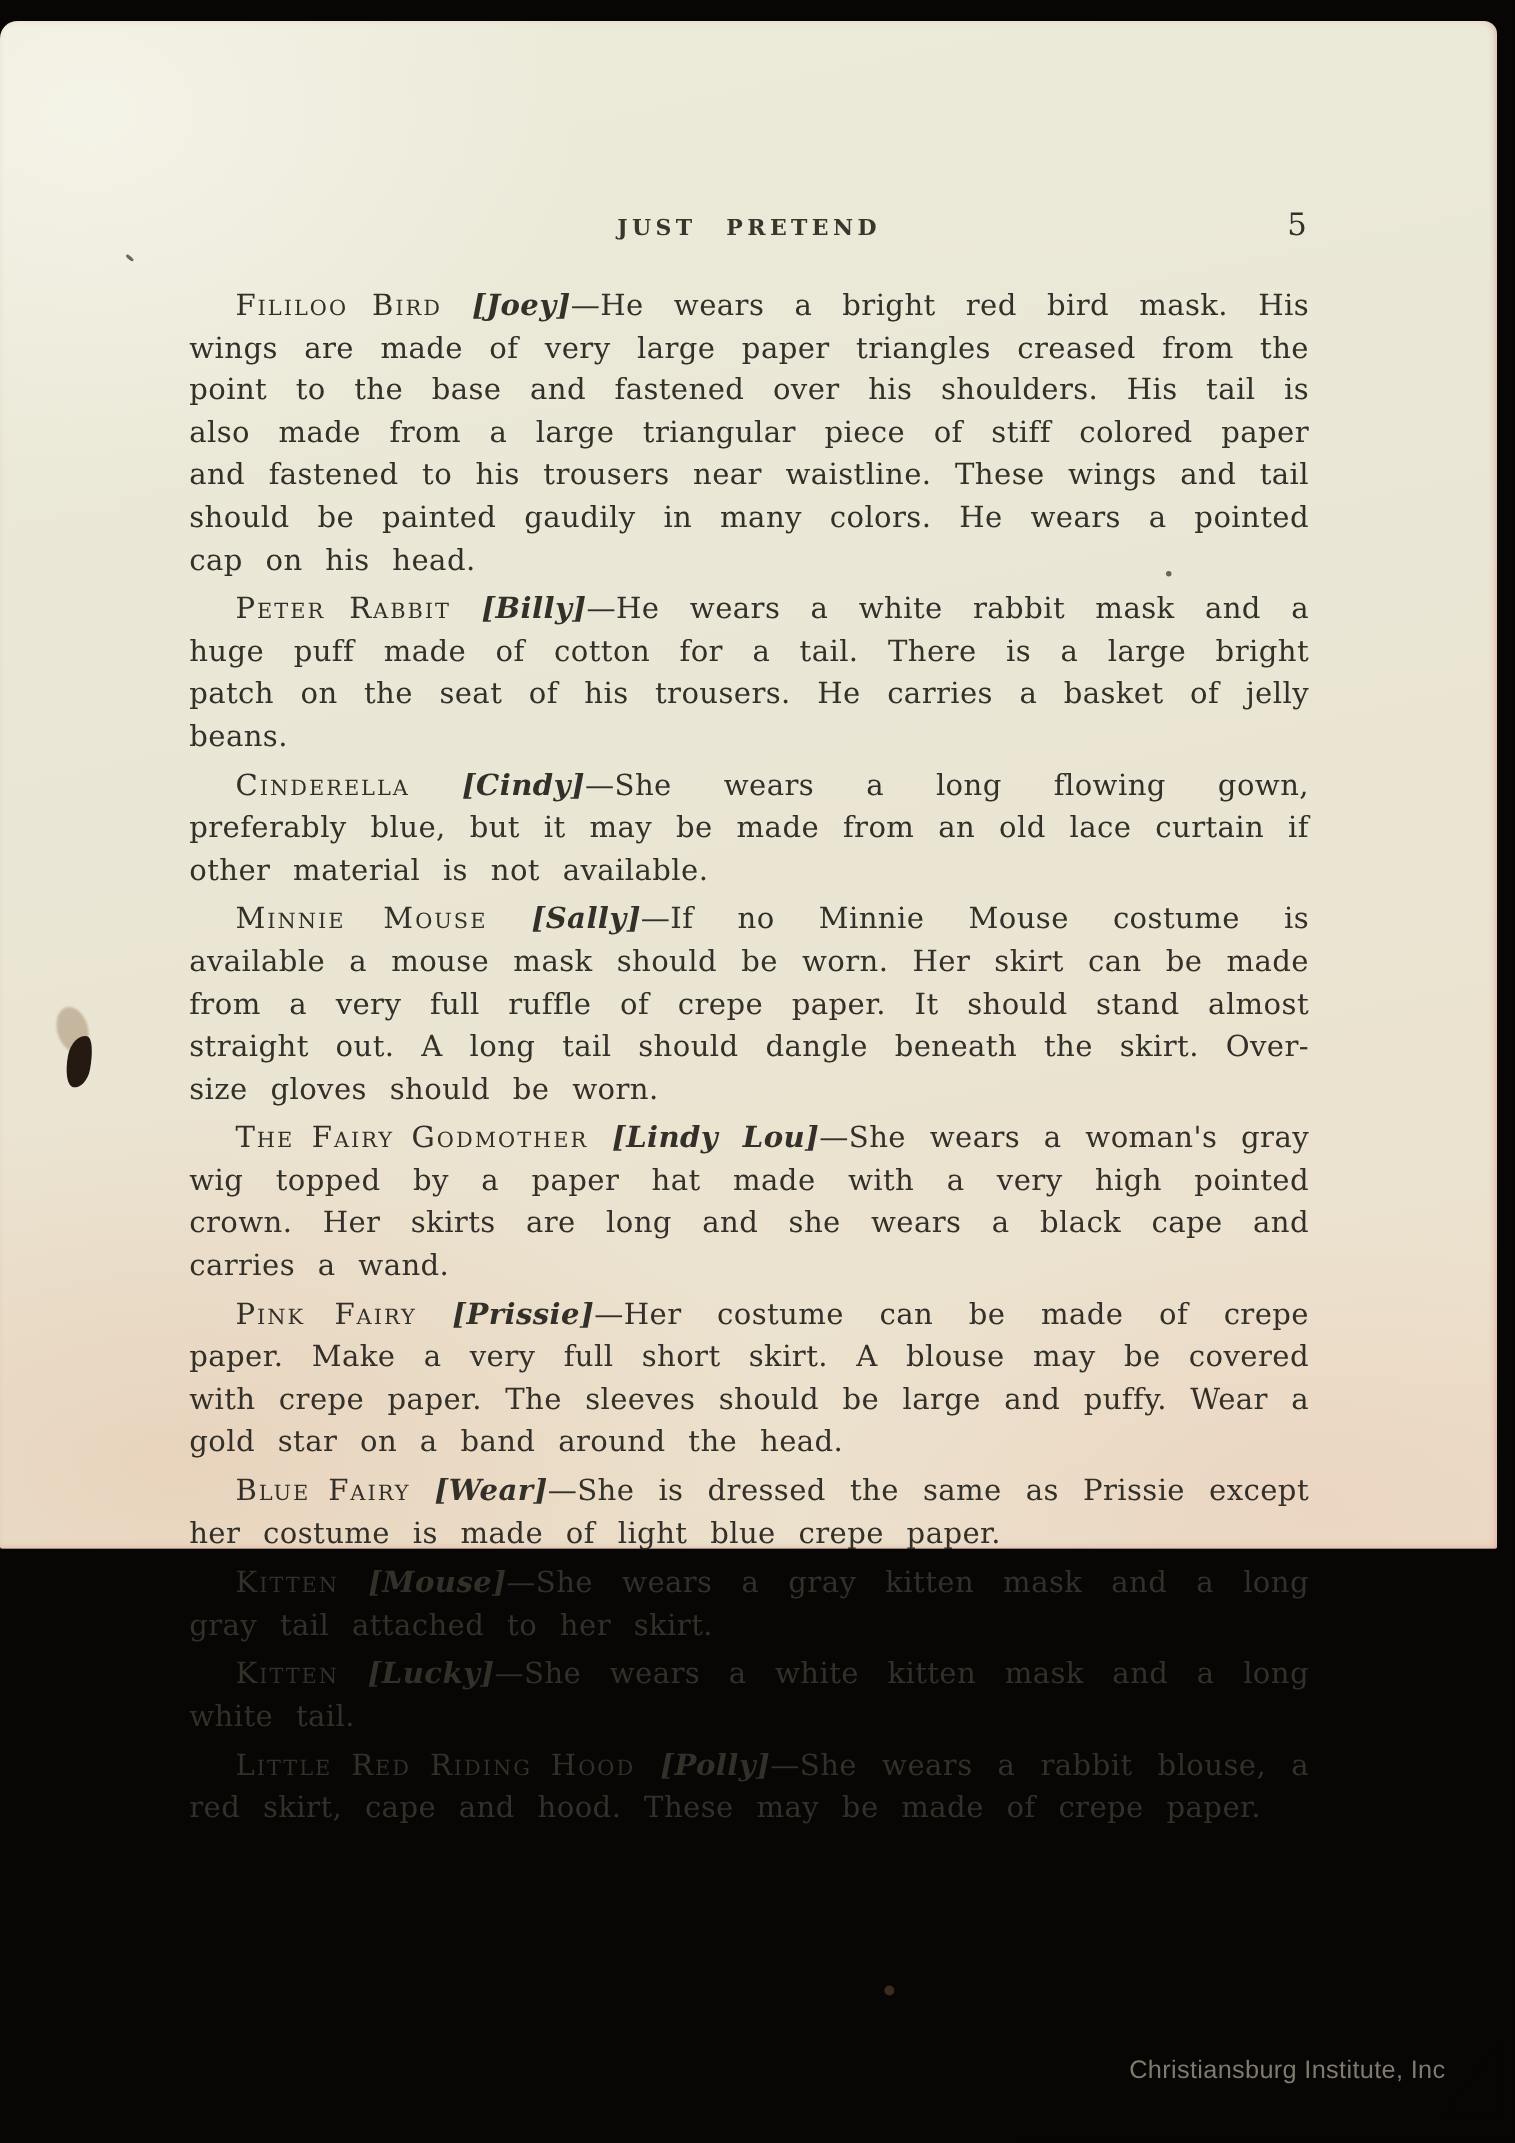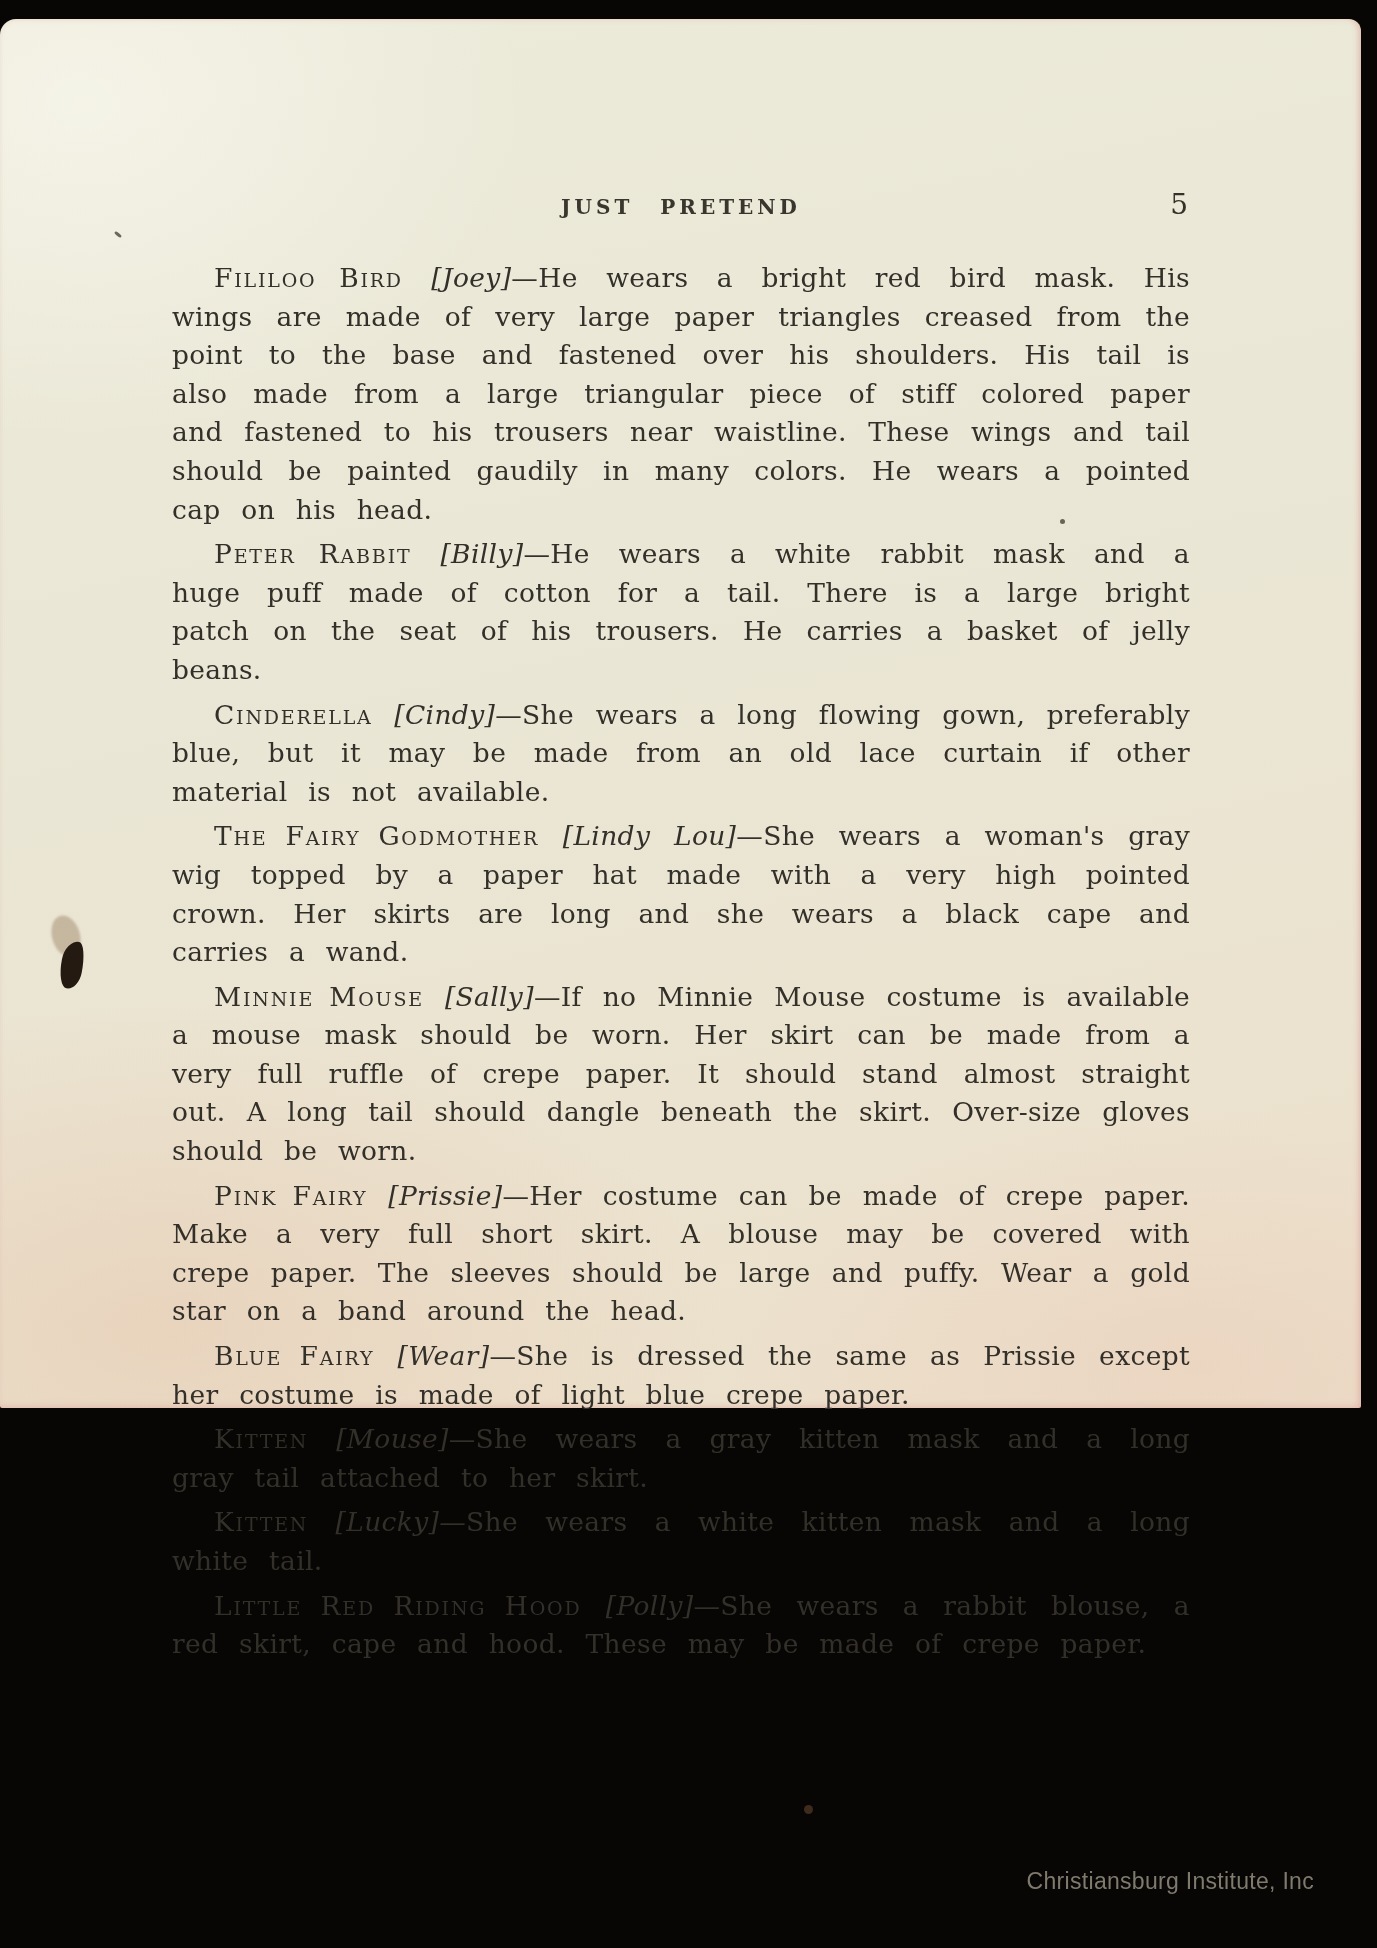--- a/index.html
+++ b/index.html
@@ -55,21 +55,21 @@
   .body-text {
     position: absolute; left: 172px; top: 240px;
     width: 1018px;
     text-align: justify;
     font-size: 26.5px; line-height: 38.6px;
     color: #33302a;
     word-spacing: .45em; letter-spacing: .35px;
   }
   .para { margin: 0 0 6px 0; text-indent: 42px; }
   .char  { font-variant: small-caps; letter-spacing: 1.8px; word-spacing: .18em; }
-  .actor { font-style: italic; }
+  .actor { font-style: italic; font-weight: bold; }
 
   
   .watermark {
     position: absolute; top: 1849px; right: 47px;
     font-family: "Liberation Sans", sans-serif;
     font-size: 23px; color: #7e7a6d; letter-spacing: .3px;
   }
 
   
   .ink-blot { position: absolute; left: 48px; top: 896px; width: 46px; height: 86px; }
@@ -111,27 +111,27 @@
       <span class="char">Peter Rabbit</span>
       <span class="actor">[Billy]</span><span>—He wears a white rabbit mask and a huge puff made of cotton for a tail. There is a large bright patch on the seat of his trousers. He carries a basket of jelly beans.</span>
     </p>
 
     <p class="para">
       <span class="char">Cinderella</span>
       <span class="actor">[Cindy]</span><span>—She wears a long flowing gown, preferably blue, but it may be made from an old lace curtain if other material is not available.</span>
     </p>
 
     <p class="para">
-      <span class="char">The Fairy Godmother</span>
-      <span class="actor">[Lindy Lou]</span><span>—She wears a woman's gray wig topped by a paper hat made with a very high pointed crown. Her skirts are long and she wears a black cape and carries a wand.</span>
+      <span class="char">Minnie Mouse</span>
+      <span class="actor">[Sally]</span><span>—If no Minnie Mouse costume is available a mouse mask should be worn. Her skirt can be made from a very full ruffle of crepe paper. It should stand almost straight out. A long tail should dangle beneath the skirt. Over-size gloves should be worn.</span>
     </p>
 
     <p class="para">
-      <span class="char">Minnie Mouse</span>
-      <span class="actor">[Sally]</span><span>—If no Minnie Mouse costume is available a mouse mask should be worn. Her skirt can be made from a very full ruffle of crepe paper. It should stand almost straight out. A long tail should dangle beneath the skirt. Over-size gloves should be worn.</span>
+      <span class="char">The Fairy Godmother</span>
+      <span class="actor">[Lindy Lou]</span><span>—She wears a woman's gray wig topped by a paper hat made with a very high pointed crown. Her skirts are long and she wears a black cape and carries a wand.</span>
     </p>
 
     <p class="para">
       <span class="char">Pink Fairy</span>
       <span class="actor">[Prissie]</span><span>—Her costume can be made of crepe paper. Make a very full short skirt. A blouse may be covered with crepe paper. The sleeves should be large and puffy. Wear a gold star on a band around the head.</span>
     </p>
 
     <p class="para">
       <span class="char">Blue Fairy</span>
       <span class="actor">[Wear]</span><span>—She is dressed the same as Prissie except her costume is made of light blue crepe paper.</span>

